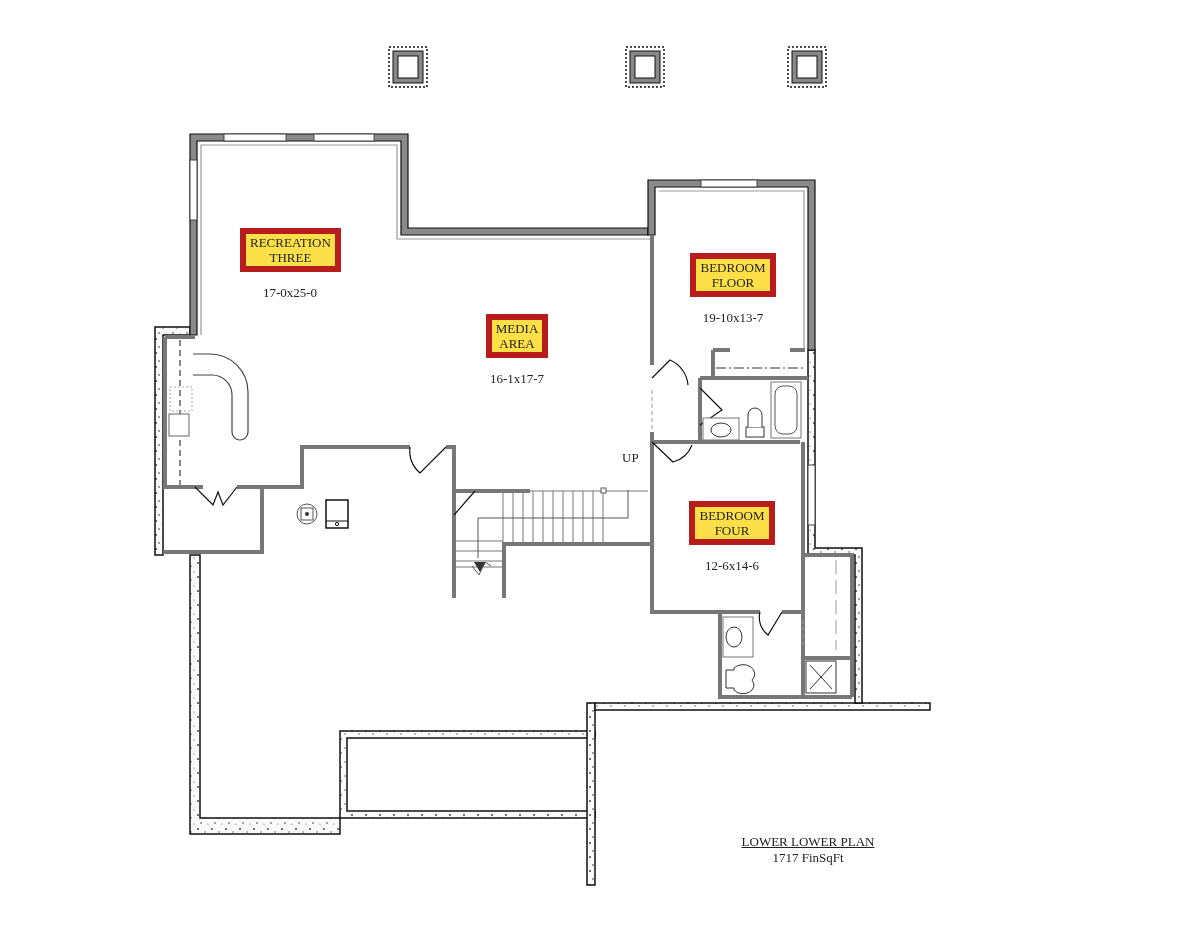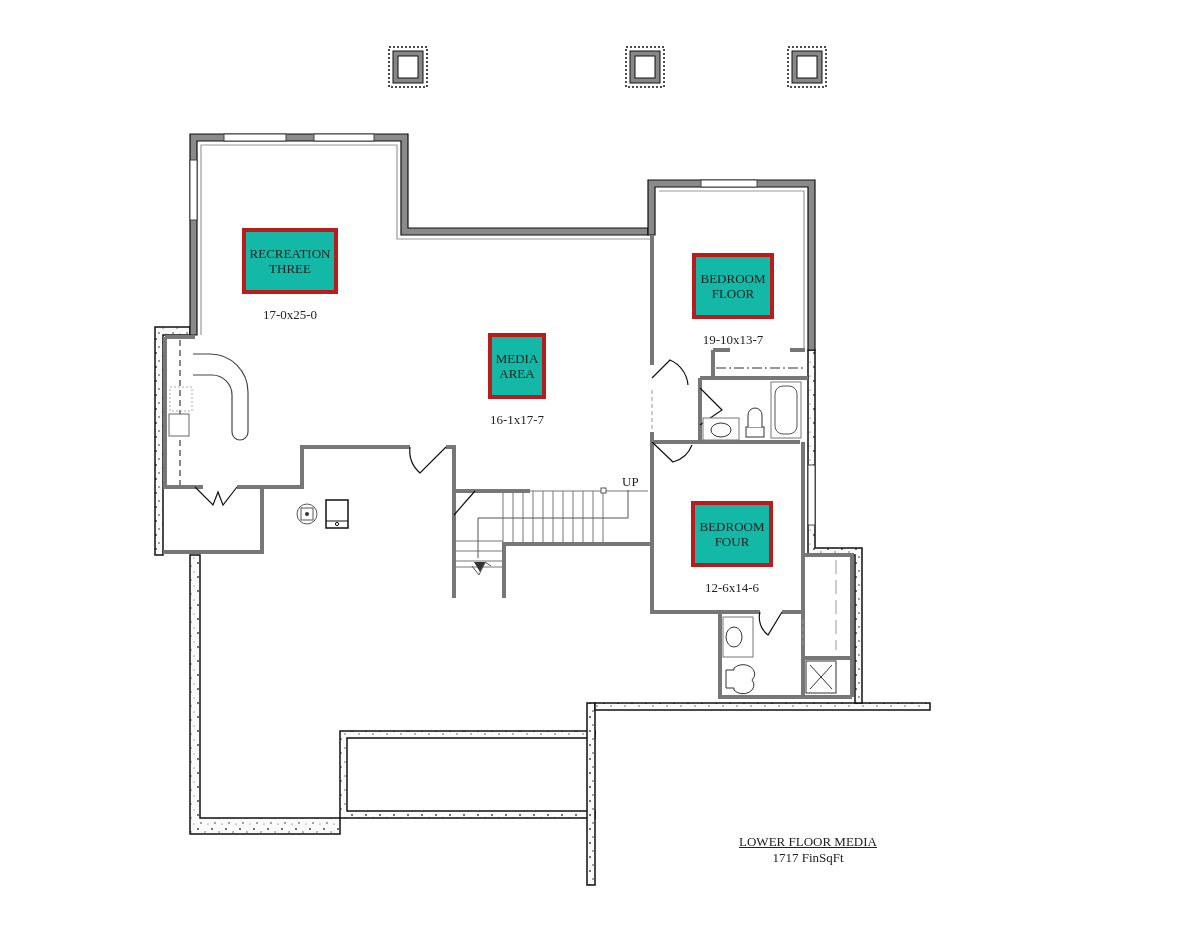--- a/index.html
+++ b/index.html
@@ -1,23 +1,23 @@
 <!DOCTYPE html>
 <html><head>
   <meta charset="utf-8">
   <style>
     html, body { margin: 0; padding: 0; background: #ffffff; }
     body { width: 1201px; height: 927px; position: relative; overflow: hidden; font-family: "Liberation Serif", serif; }
     #plan { position: absolute; left: 0; top: 0; }
     .lbl { position: absolute; text-align: center; color: #222; font-size: 13px; line-height: 15px; }
-    .box { border: 4px solid #b91c1c; padding: 14px 4px; display: inline-block; background: #14b8a6; }
+    .box { border: 6px solid #b91c1c; padding: 1px 4px; display: inline-block; background: #fde047; }
     .dim { display: block; margin-top: 13px; }
     .title { position: absolute; left: 718px; top: 834px; width: 180px; text-align: center; font-size: 13px; color: #222; line-height: 16px; }
     .title .u { text-decoration: underline; }
-    .up { position: absolute; left: 622px; top: 474px; font-size: 13px; color: #222; }
+    .up { position: absolute; left: 622px; top: 450px; font-size: 13px; color: #222; }
   </style>
 </head>
 <body>
 
 <svg id="plan" width="1201" height="927" viewBox="0 0 1201 927" xmlns="http://www.w3.org/2000/svg">
   <defs>
     <pattern id="concrete" width="14" height="14" patternUnits="userSpaceOnUse">
       <rect width="14" height="14" fill="#fafafa"></rect>
       <circle cx="2" cy="3" r="0.9" fill="#333"></circle>
       <circle cx="9" cy="6" r="0.7" fill="#444"></circle>
@@ -183,33 +183,33 @@
     <line x1="832" y1="665" x2="810" y2="689" stroke="#333" stroke-width="1"></line>
   </g>
   <line x1="836" y1="560" x2="836" y2="650" stroke="#999" stroke-width="1" stroke-dasharray="14,6"></line>
 </svg>
 
 <div class="lbl" style="left:240px; top:228px; width:100px;">
   <span class="box"><span>RECREATION</span><br><span>THREE</span></span>
   <span class="dim">17-0x25-0</span>
 </div>
 
-<div class="lbl" style="left:472px; top:333px; width:90px;">
+<div class="lbl" style="left:472px; top:314px; width:90px;">
   <span class="box"><span>MEDIA</span><br><span>AREA</span></span>
   <span class="dim">16-1x17-7</span>
 </div>
 
 <div class="lbl" style="left:683px; top:253px; width:100px;">
   <span class="box"><span>BEDROOM</span><br><span>FLOOR</span></span>
   <span class="dim">19-10x13-7</span>
 </div>
 
 <div class="lbl" style="left:682px; top:501px; width:100px;">
   <span class="box"><span>BEDROOM</span><br><span>FOUR</span></span>
   <span class="dim">12-6x14-6</span>
 </div>
 
 <div class="up">UP</div>
 
 <div class="title">
-  <span class="u">LOWER FLOOR MEDIA</span><br>
+  <span class="u">LOWER LOWER PLAN</span><br>
   <span>1717 FinSqFt</span>
 </div>
 
 </body></html>

